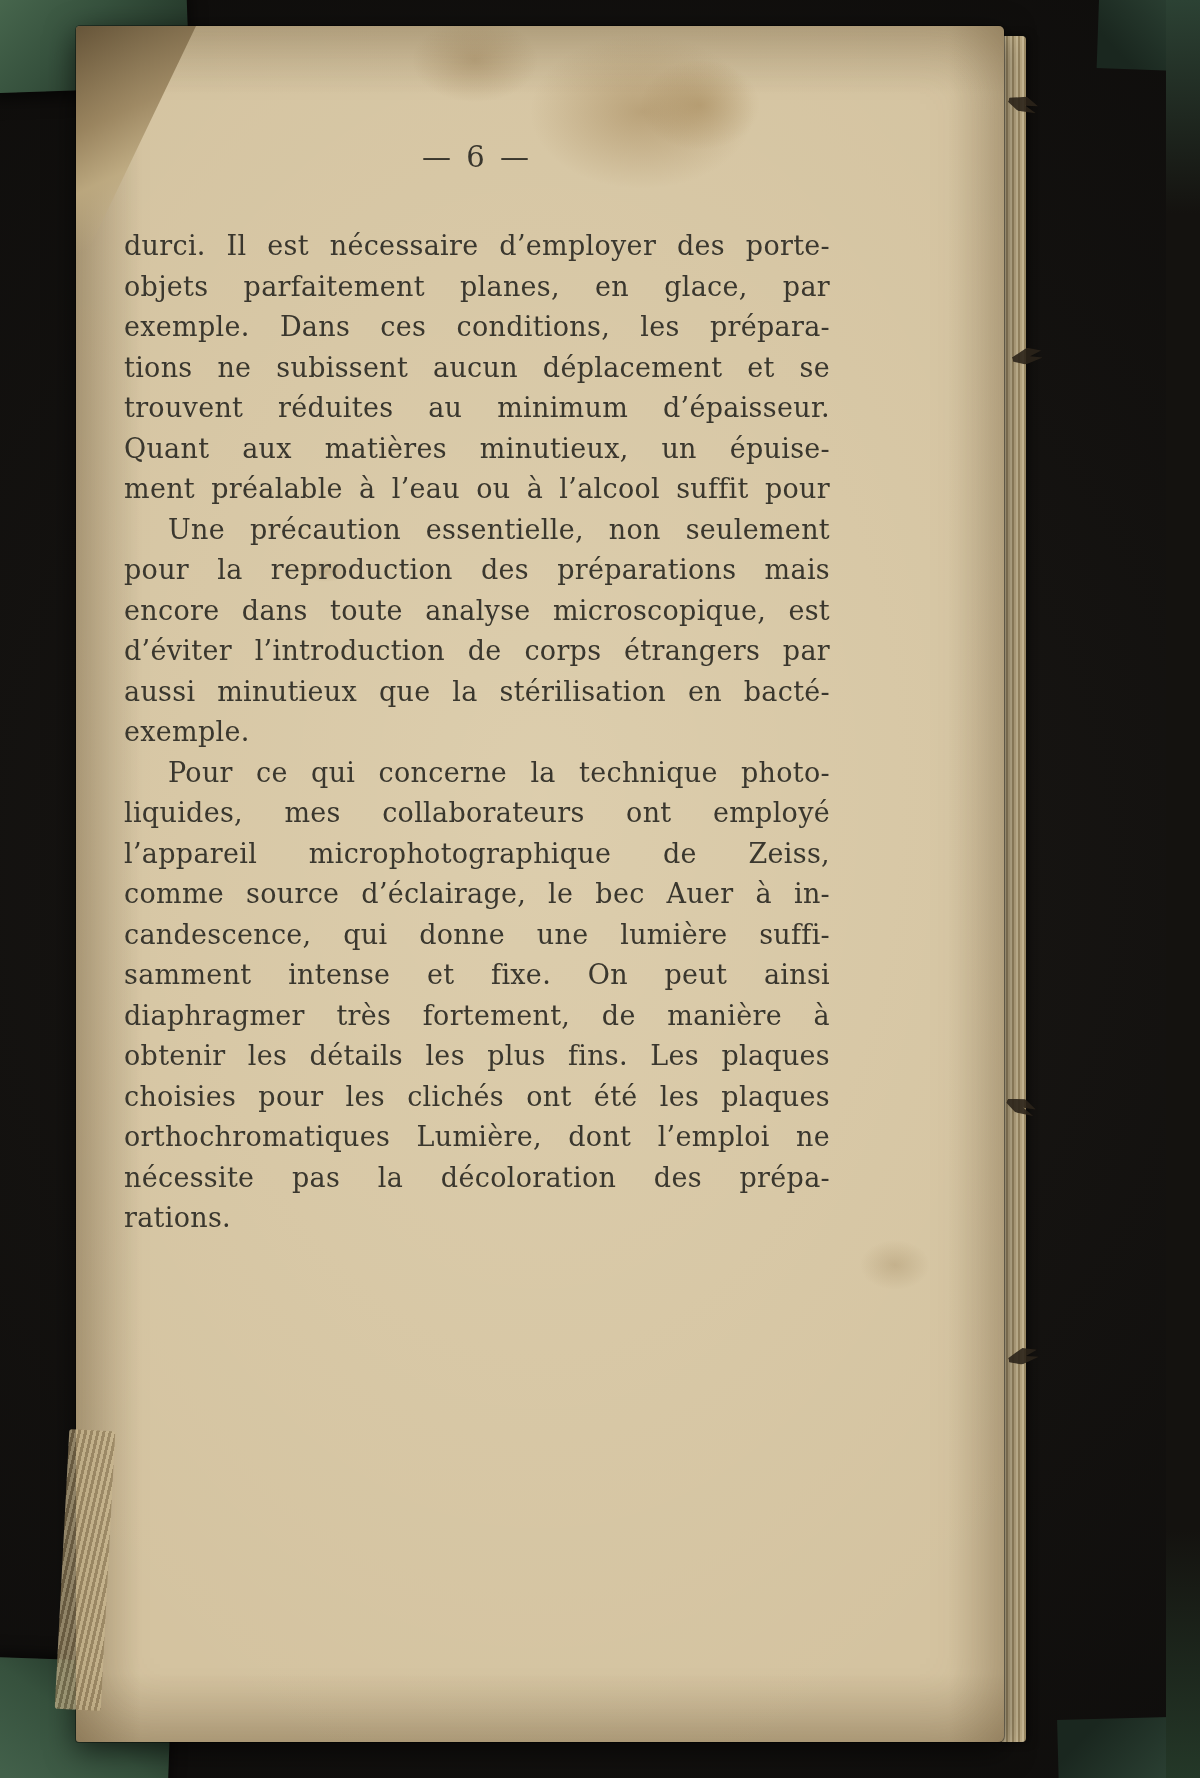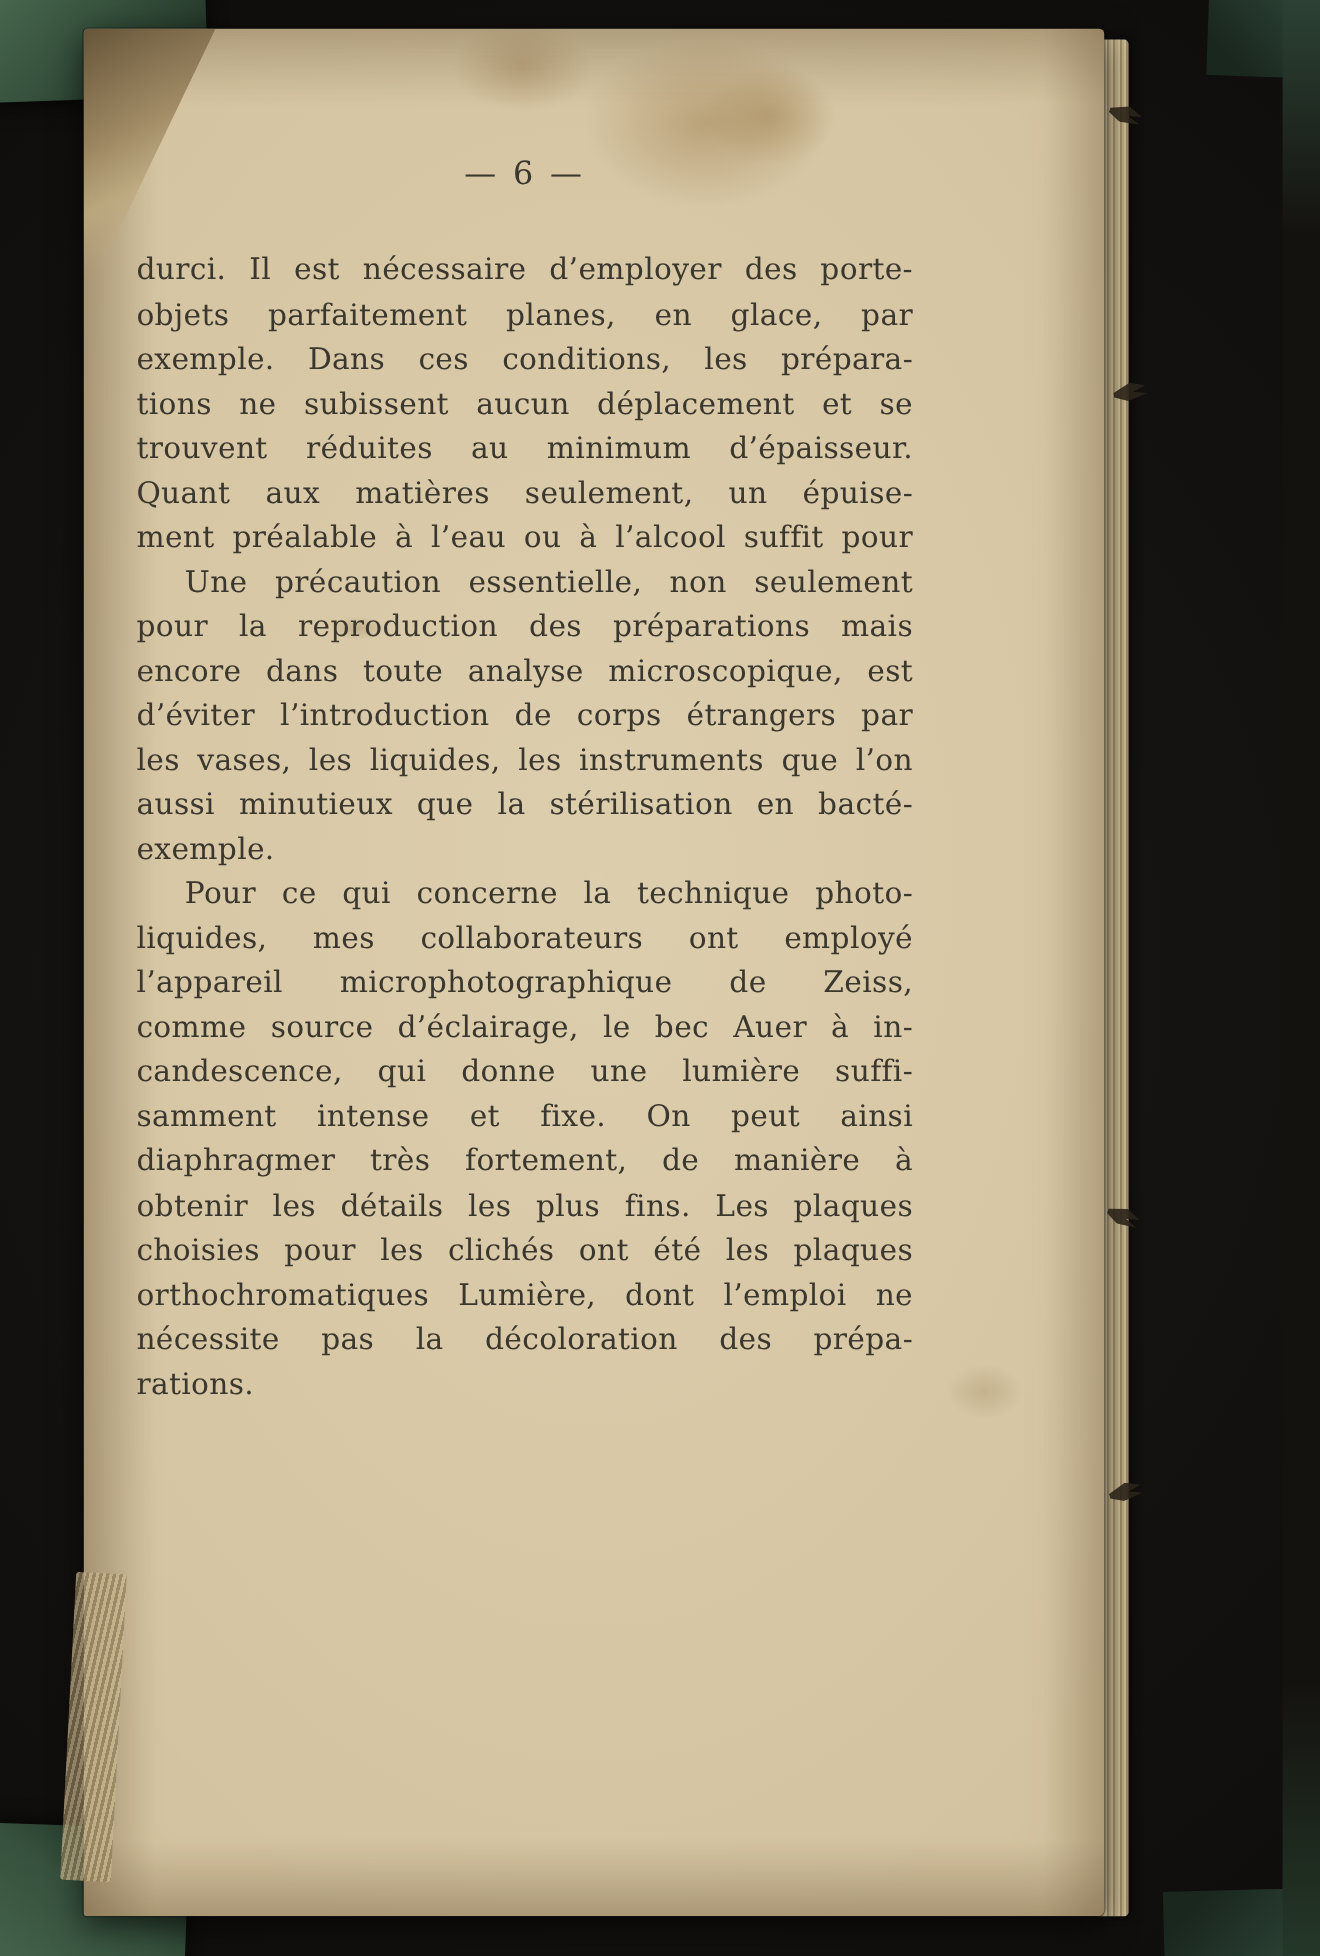--- a/index.html
+++ b/index.html
@@ -140,28 +140,27 @@
 
   <div class="pagenum">— 6 —</div>
 
   <div class="text-block">
 
     <div class="line">durci. Il est nécessaire d’employer des porte-</div>
     <div class="line">objets parfaitement planes, en glace, par</div>
     <div class="line">exemple. Dans ces conditions, les prépara-</div>
     <div class="line">tions ne subissent aucun déplacement et se</div>
     <div class="line">trouvent réduites au minimum d’épaisseur.</div>
-    <div class="line">Quant aux matières seulement, un épuise-</div>
+    <div class="line">Quant aux matières minutieux, un épuise-</div>
     <div class="line">ment préalable à l’eau ou à l’alcool suffit pour</div>
 
     <div class="line indent">Une précaution essentielle, non seulement</div>
     <div class="line">pour la reproduction des préparations mais</div>
     <div class="line">encore dans toute analyse microscopique, est</div>
     <div class="line">d’éviter l’introduction de corps étrangers par</div>
-    <div class="line">les vases, les liquides, les instruments que l’on</div>
     <div class="line">aussi minutieux que la stérilisation en bacté-</div>
     <div class="line last">exemple.</div>
 
     <div class="line indent">Pour ce qui concerne la technique photo-</div>
     <div class="line">liquides, mes collaborateurs ont employé</div>
     <div class="line">l’appareil microphotographique de Zeiss,</div>
     <div class="line">comme source d’éclairage, le bec Auer à in-</div>
     <div class="line">candescence, qui donne une lumière suffi-</div>
     <div class="line">samment intense et fixe. On peut ainsi</div>
     <div class="line">diaphragmer très fortement, de manière à</div>

